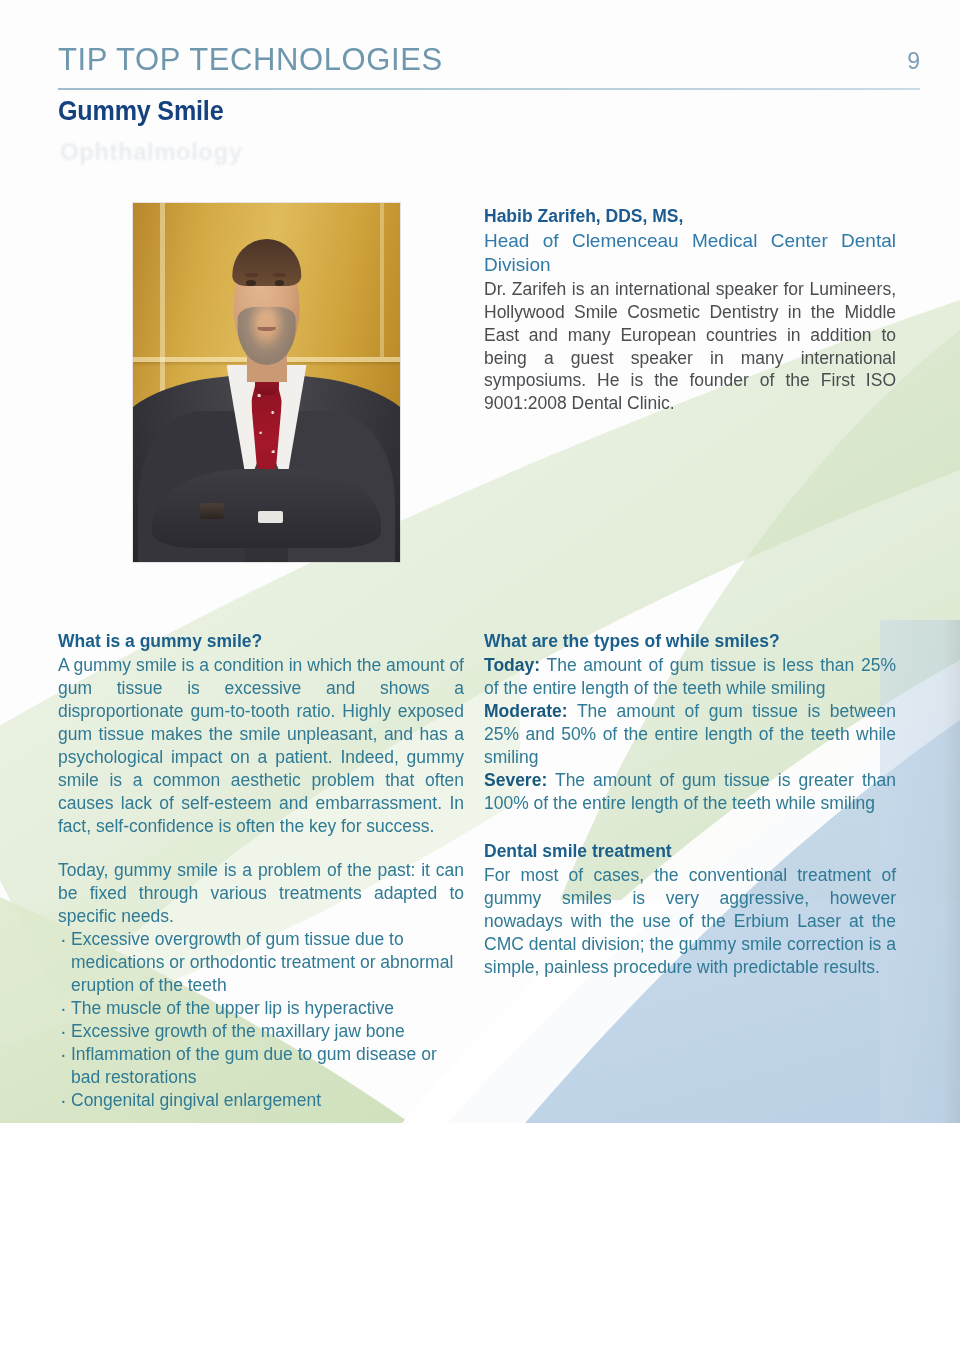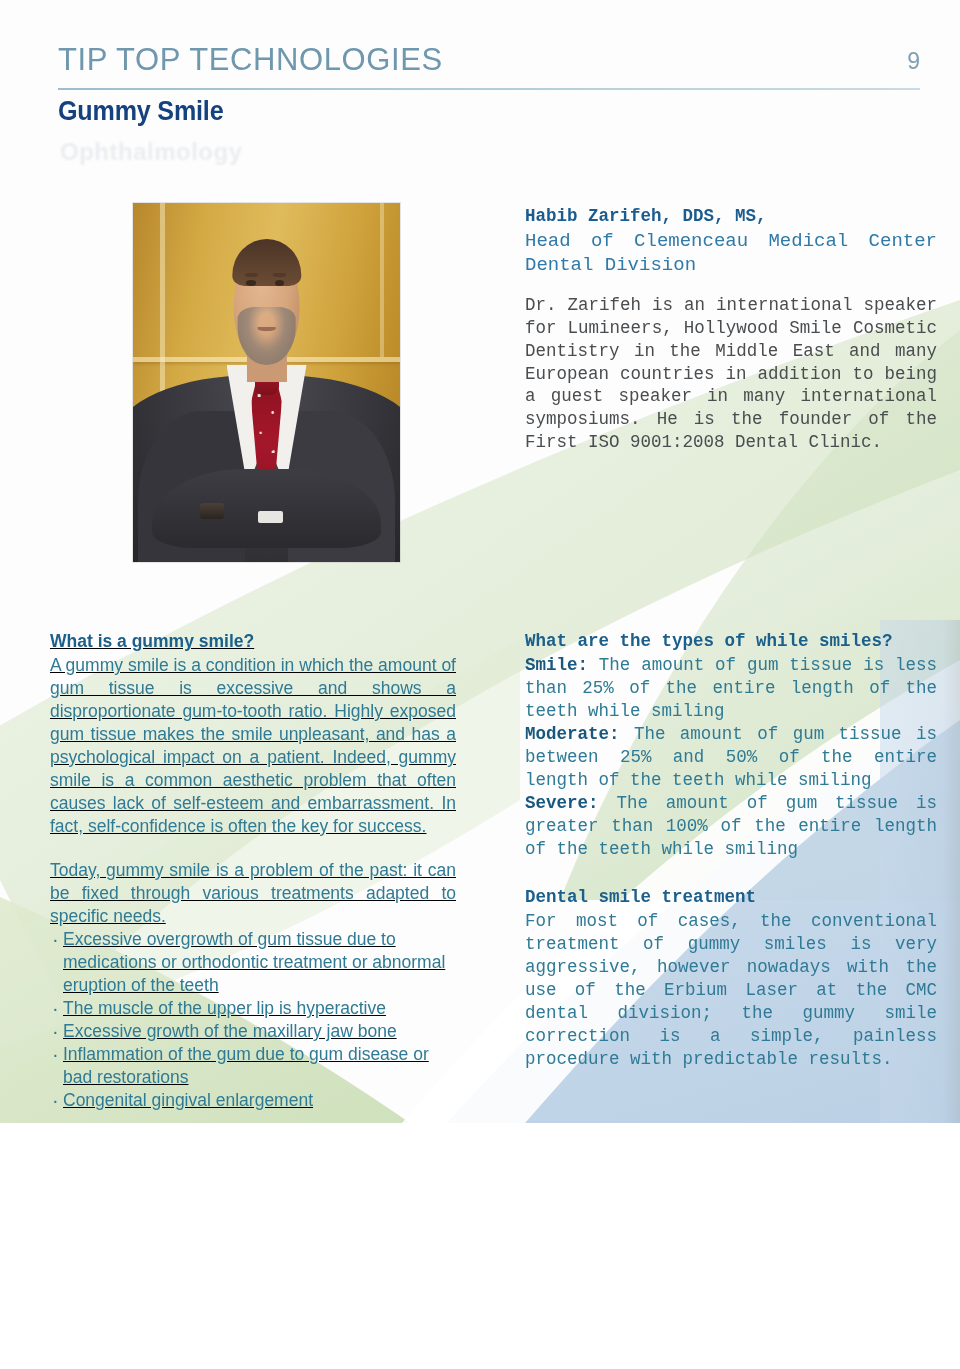--- a/index.html
+++ b/index.html
@@ -250,22 +250,22 @@
     width: 7%; height: 1.1%;
     background: #9a6b58;
     border-radius: 0 0 50% 50%;
   }
 
   
   .col {
     position: absolute;
     z-index: 6;
   }
-  .col-left  { left: 50px;  width: 406px; text-decoration: underline; }
-  .col-right { left: 525px; width: 412px; font-family: Liberation Mono, monospace; }
+  .col-left  { left: 58px;  width: 406px; }
+  .col-right { left: 484px; width: 412px; }
 
   .bio-block { top: 205px; }
   .left-body { top: 630px; }
   .right-body { top: 630px; }
 
   .bio-name {
     font-size: 17.5px;
     font-weight: bold;
     color: #1c5b8f;
     line-height: 1.30;
@@ -279,21 +279,21 @@
     margin: 0;
     text-align: justify;
   }
   .bio-para {
     font-size: 17.5px;
     color: #4a4d50;
     line-height: 1.305;
     margin: 21px 0 0 0;
     text-align: justify;
   }
-  .bio-para.tight { margin-top: 16px; }
+  .bio-para.tight { margin-top: 0; }
 
   h2.sec {
     font-size: 17.5px;
     font-weight: bold;
     color: #1b5f8c;
     margin: 0 0 1px 0;
     line-height: 1.32;
   }
   h2.sec.gap { margin-top: 25px; }
 
@@ -441,21 +441,21 @@
         <li>The muscle of the upper lip is hyperactive</li>
         <li>Excessive growth of the maxillary jaw bone</li>
         <li>Inflammation of the gum due to gum disease or bad restorations</li>
         <li>Congenital gingival enlargement</li>
       </ul>
   </div>
 
   <div class="col col-right right-body">
     <h2 class="sec">What are the types of while smiles?</h2>
     <div id="types-list">
-        <p class="body type-entry"><b>Smile:</b><span> The amount of gum tissue is less than 25% of the entire length of the teeth while smiling</span></p>
+        <p class="body type-entry"><b>Today:</b><span> The amount of gum tissue is less than 25% of the entire length of the teeth while smiling</span></p>
         <p class="body type-entry"><b>Moderate:</b><span> The amount of gum tissue is between 25% and 50% of the entire length of the teeth while smiling</span></p>
         <p class="body type-entry"><b>Severe:</b><span> The amount of gum tissue is greater than 100% of the entire length of the teeth while smiling</span></p>
       </div>
 
     <h2 class="sec gap">Dental smile treatment</h2>
     <p class="body">For most of cases, the conventional treatment of gummy smiles is very aggressive, however nowadays with the use of the Erbium Laser at the CMC dental division; the gummy smile correction is a simple, painless procedure with predictable results.</p>
   </div>
 
 </div>
 

